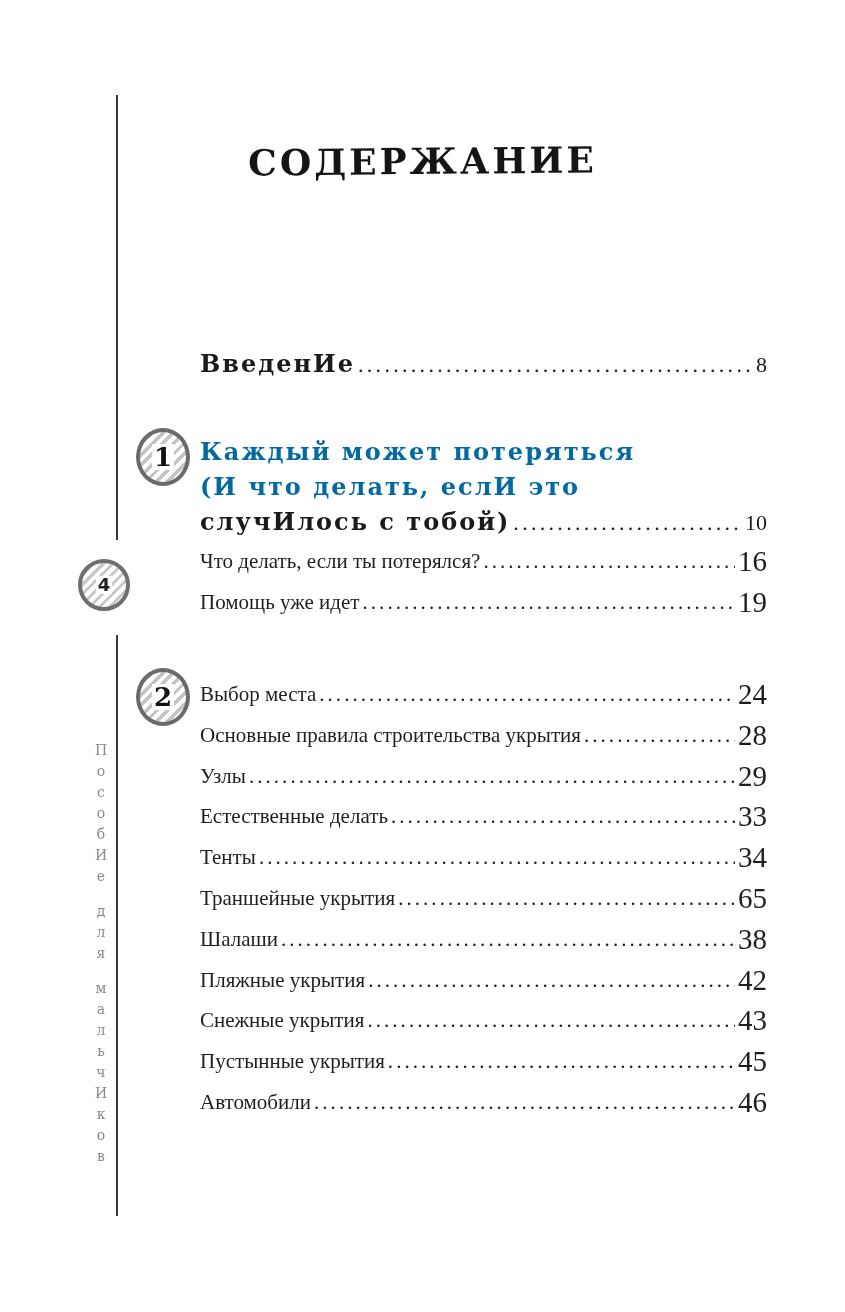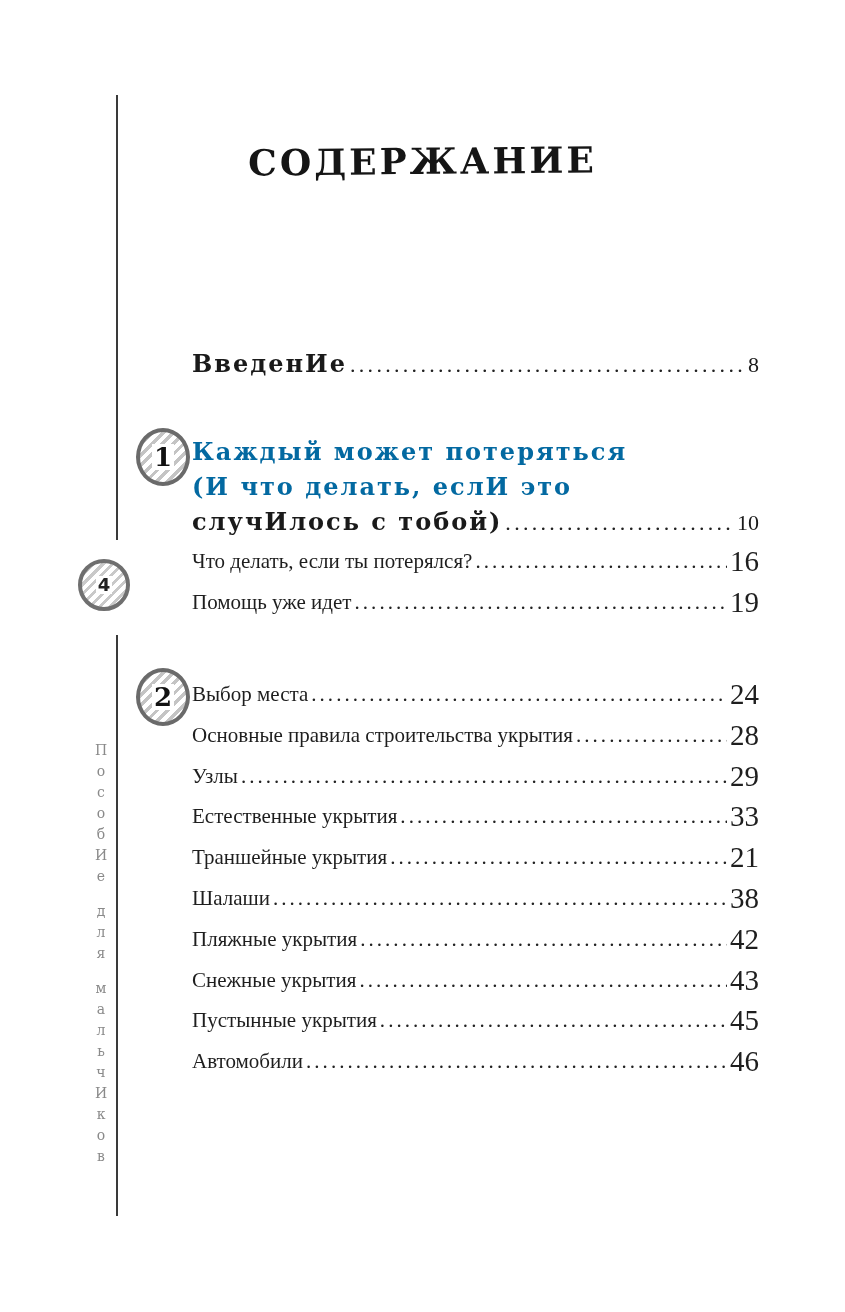--- a/index.html
+++ b/index.html
@@ -72,21 +72,21 @@
       font-family: "DejaVu Serif", serif;
       font-weight: 900;
       font-size: 36px;
       letter-spacing: 3px;
       color: #151515;
       transform: rotate(-0.5deg);
     }
 
     .toc {
       position: absolute;
-      left: 192px;
+      left: 200px;
       width: 567px;
     }
     .entry {
       display: flex;
       align-items: baseline;
       width: 100%;
     }
     .entry .label { white-space: nowrap; }
     .entry .dots {
       flex: 1;
@@ -246,28 +246,33 @@
     <span class="label">Основные правила строительства укрытия</span>
     <span class="dots"></span>
     <span class="page">28</span>
   </div>
   <div class="entry sub">
     <span class="label">Узлы</span>
     <span class="dots"></span>
     <span class="page">29</span>
   </div>
   <div class="entry sub">
-    <span class="label">Естественные укрытия</span>
+    <span class="label">Естественные делать</span>
     <span class="dots"></span>
     <span class="page">33</span>
   </div>
   <div class="entry sub">
+    <span class="label">Тенты</span>
+    <span class="dots"></span>
+    <span class="page">34</span>
+  </div>
+  <div class="entry sub">
     <span class="label">Траншейные укрытия</span>
     <span class="dots"></span>
-    <span class="page">21</span>
+    <span class="page">65</span>
   </div>
   <div class="entry sub">
     <span class="label">Шалаши</span>
     <span class="dots"></span>
     <span class="page">38</span>
   </div>
   <div class="entry sub">
     <span class="label">Пляжные укрытия</span>
     <span class="dots"></span>
     <span class="page">42</span>

